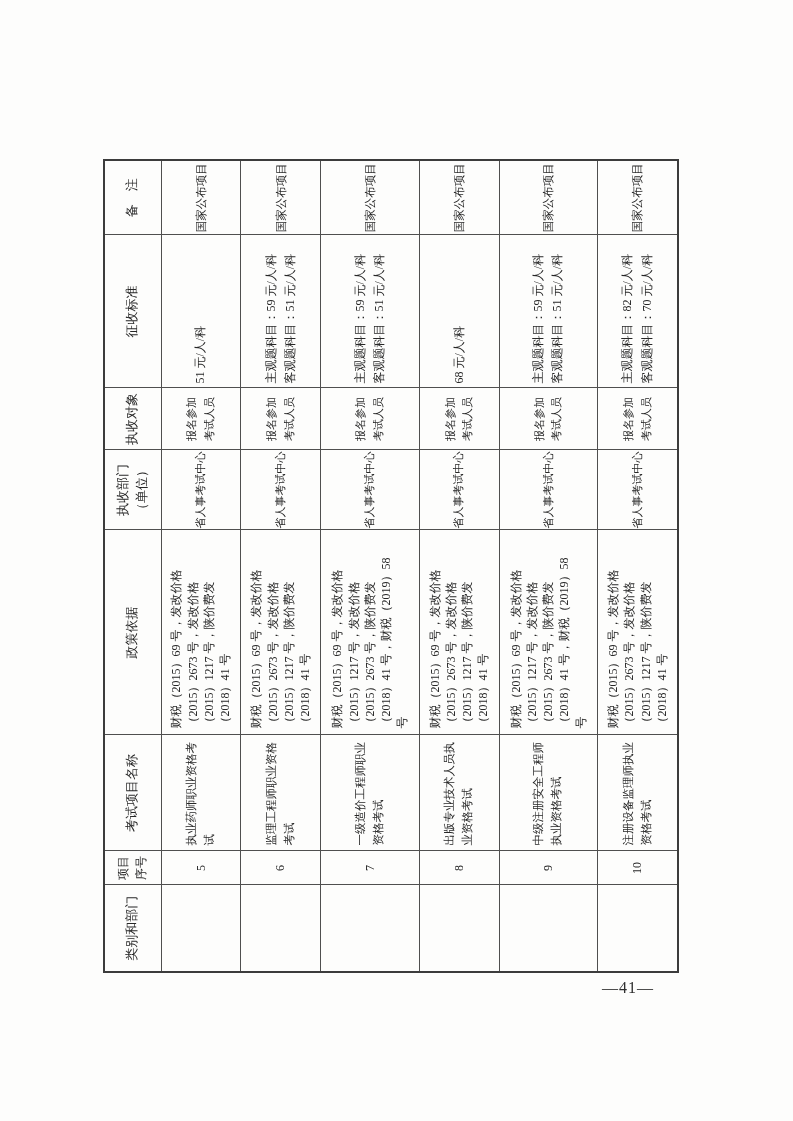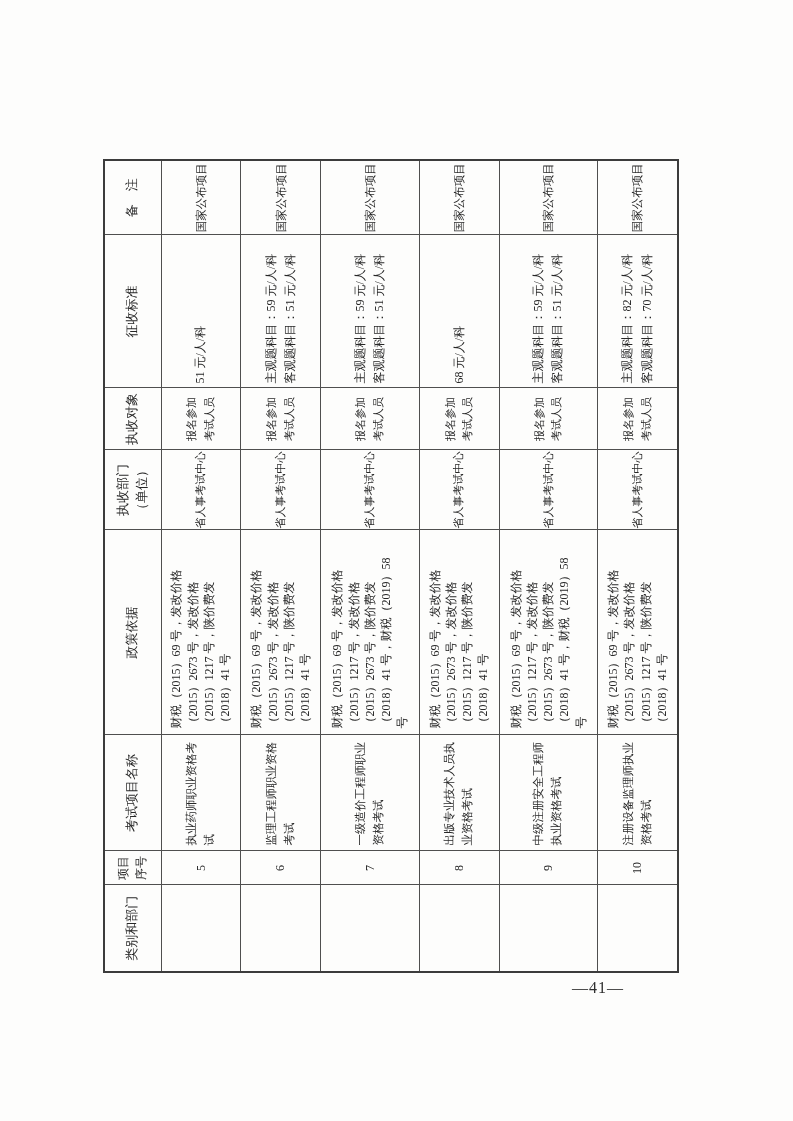--- a/index.html
+++ b/index.html
@@ -48,21 +48,21 @@
     font-size:12px; line-height:1.36; padding:2px 6px;
   }
   td.c-dept { text-align:center; font-size:11px; white-space:nowrap; padding:0; }
   td.c-payer { text-align:center; font-size:11px; white-space:pre-line; line-height:1.6; padding:0; }
   td.c-standard {
     text-align:left; white-space:pre-line;
     font-size:12px; line-height:1.6; padding:2px 4px;
   }
   td.c-remark { text-align:center; font-size:11.5px; white-space:nowrap; padding:0; }
   .pagenum {
-    position:absolute; left:572px; top:979px;
+    position:absolute; left:602px; top:979px;
     font-size:16px; color:#2e2e2e; letter-spacing:1px;
   }
 </style>
 </head>
 <body>
 
 <div class="page">
 
   <div class="rot-wrap">
     <table class="fee">

